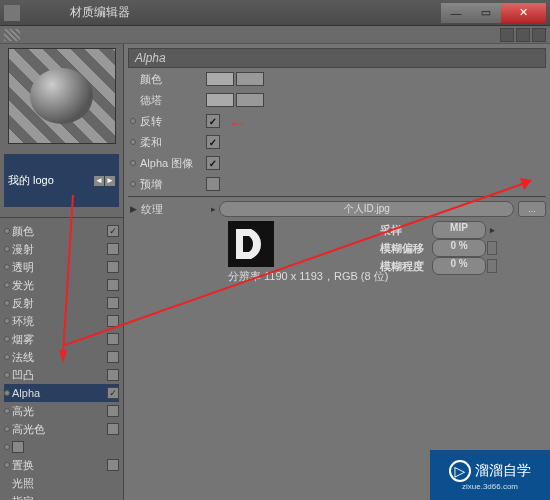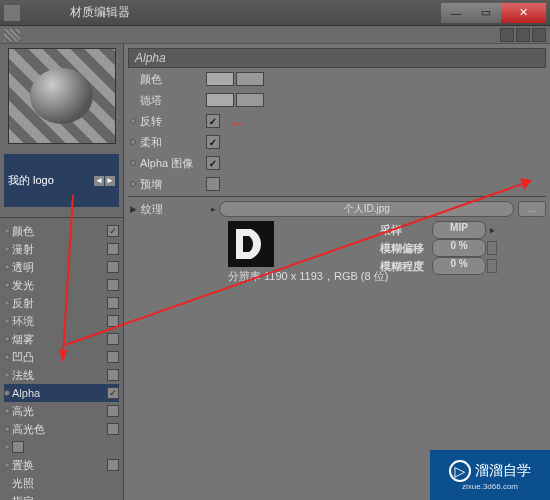--- a/index.html
+++ b/index.html
@@ -132,26 +132,26 @@
           <span class="channel-label">环境</span>
           <span class="channel-chk"></span>
         </div>
         <div class="channel-row">
           <span class="channel-dot"></span>
           <span class="channel-label">烟雾</span>
           <span class="channel-chk"></span>
         </div>
         <div class="channel-row">
           <span class="channel-dot"></span>
+          <span class="channel-label">法线</span>
+          <span class="channel-chk"></span>
+        </div>
+        <div class="channel-row">
+          <span class="channel-dot"></span>
           <span class="channel-label">凹凸</span>
-          <span class="channel-chk"></span>
-        </div>
-        <div class="channel-row">
-          <span class="channel-dot"></span>
-          <span class="channel-label">法线</span>
           <span class="channel-chk"></span>
         </div>
         <div class="channel-row sel">
           <span class="channel-dot"></span>
           <span class="channel-label">Alpha</span>
           <span class="channel-chk checked"></span>
         </div>
         <div class="channel-row">
           <span class="channel-dot"></span>
           <span class="channel-label">高光</span>

